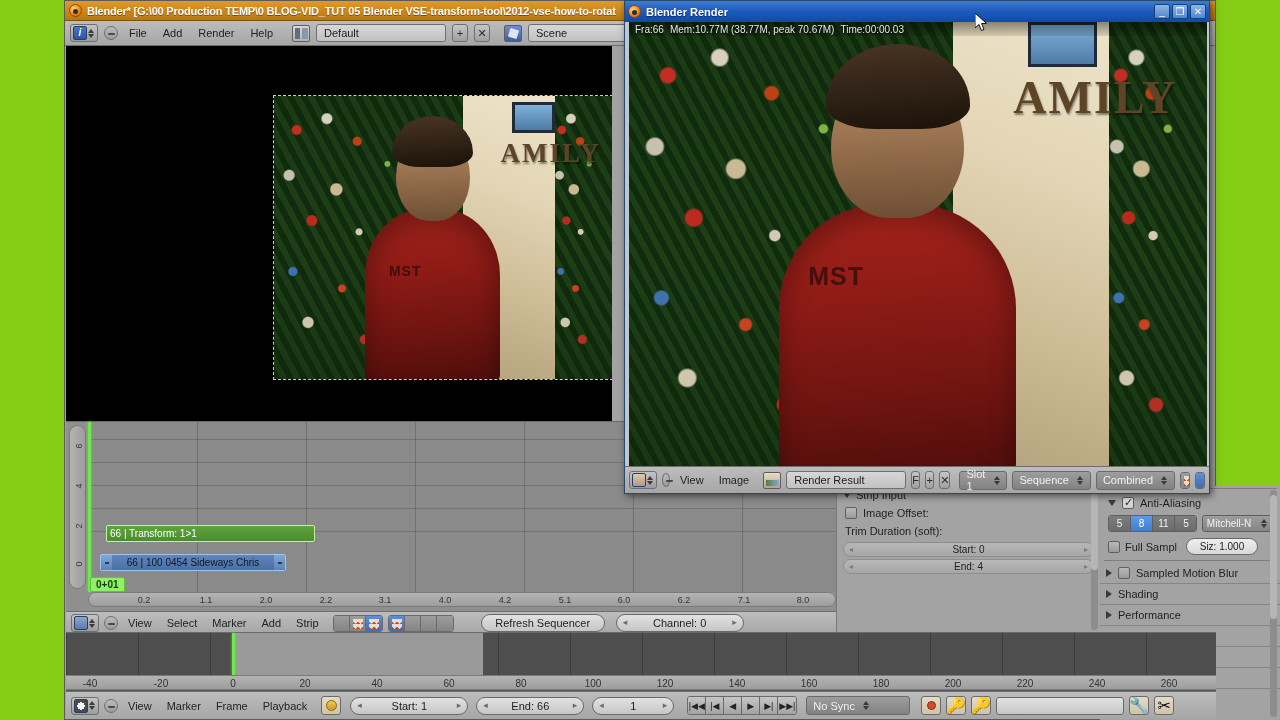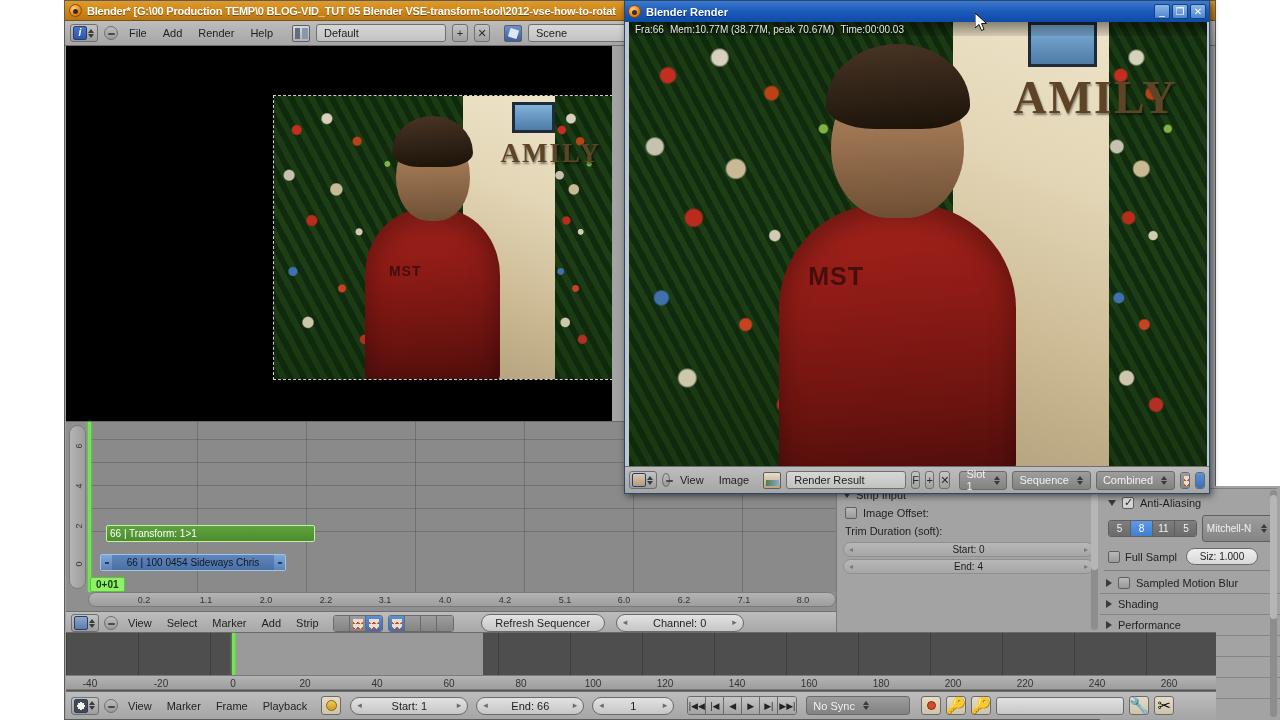--- a/index.html
+++ b/index.html
@@ -1,20 +1,20 @@
 <!DOCTYPE html>
 <html><head>
 <meta charset="utf-8">
 <style>
   * { box-sizing: border-box; margin:0; padding:0; }
   html,body{
     width:1280px; height:720px; background:#000; overflow:hidden;
     font-family:"Liberation Sans", sans-serif;
   }
-  #root{ position:relative; width:1280px; height:720px; background:#ffffff; }
+  #root{ position:relative; width:1280px; height:720px; background:#84cc16; }
 
   
   #blender-window{
     position:absolute; left:64px; top:0; width:1152px; height:720px;
     background:#a3a3a3; border:1px solid #5b5b5b;
   }
   
   #blender-titlebar{
     position:absolute; left:0; top:0; width:100%; height:20px;
     background:linear-gradient(180deg,#e09a2a 0%, #d08a1c 45%, #b97613 100%);
@@ -333,21 +333,21 @@
     border-right:1px solid #5f5f5f;
   }
   .seg:last-child{border-right:none;}
   .seg.sel{ background:linear-gradient(180deg,#5f9ae6,#3f7fd0); color:#fff; }
   .pill{
     height:17px;border:1px solid #6a6a6a;border-radius:9px;
     background:linear-gradient(180deg,#efefef,#d8d8d8); font-size:10px;color:#1d1d1d;
     display:flex;align-items:center;justify-content:center;padding:0 8px;
   }
   .drop{
-    height:27px;border:1px solid #5f5f5f;border-radius:3px;
+    height:17px;border:1px solid #5f5f5f;border-radius:3px;
     background:linear-gradient(180deg,#9d9d9d,#858585); color:#f2f2f2;font-size:10px;
     display:flex;align-items:center;justify-content:space-between;padding:0 4px;gap:4px;
   }
   .numfield{
     height:15px;border:1px solid #8f8f8f;border-radius:8px;
     background:linear-gradient(180deg,#b8b8b8,#a6a6a6); font-size:10px;color:#1d1d1d;
     display:flex;align-items:center;justify-content:center; margin:2px 6px; position:relative;
   }
   .numfield:before{content:"◂";position:absolute;left:5px;color:#7a7a7a;font-size:8px;}
   .numfield:after{content:"▸";position:absolute;right:5px;color:#7a7a7a;font-size:8px;}

